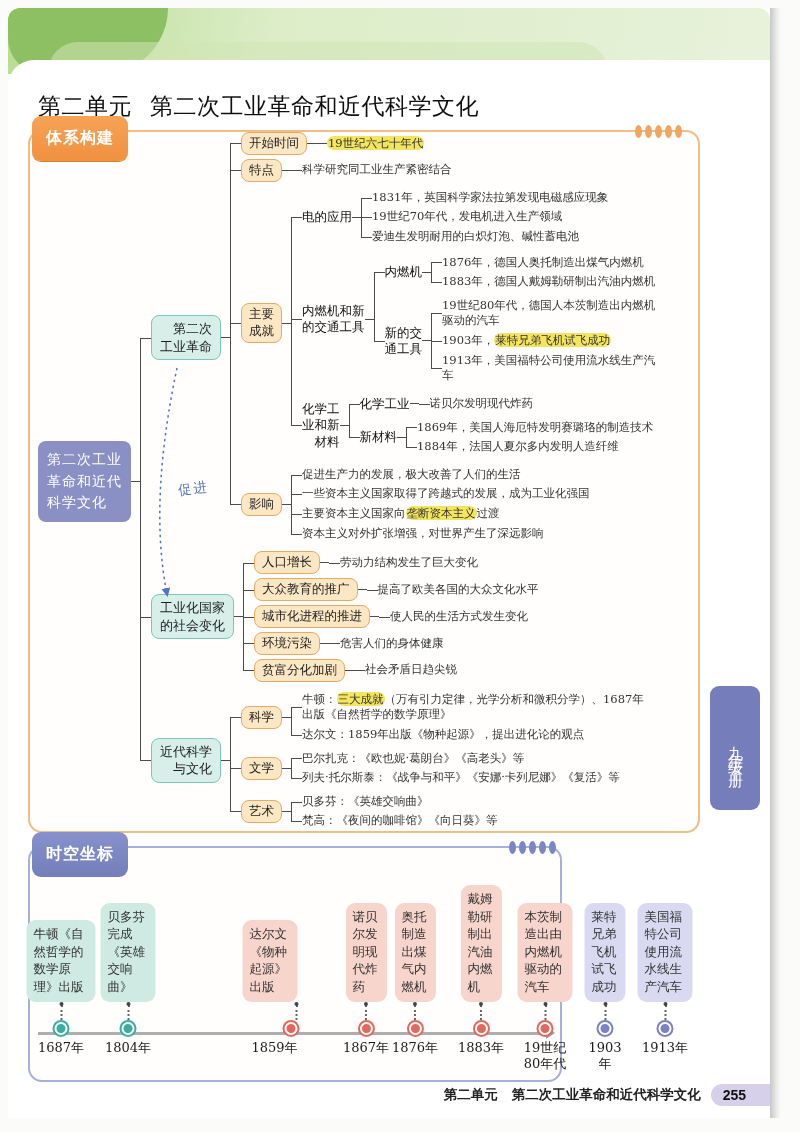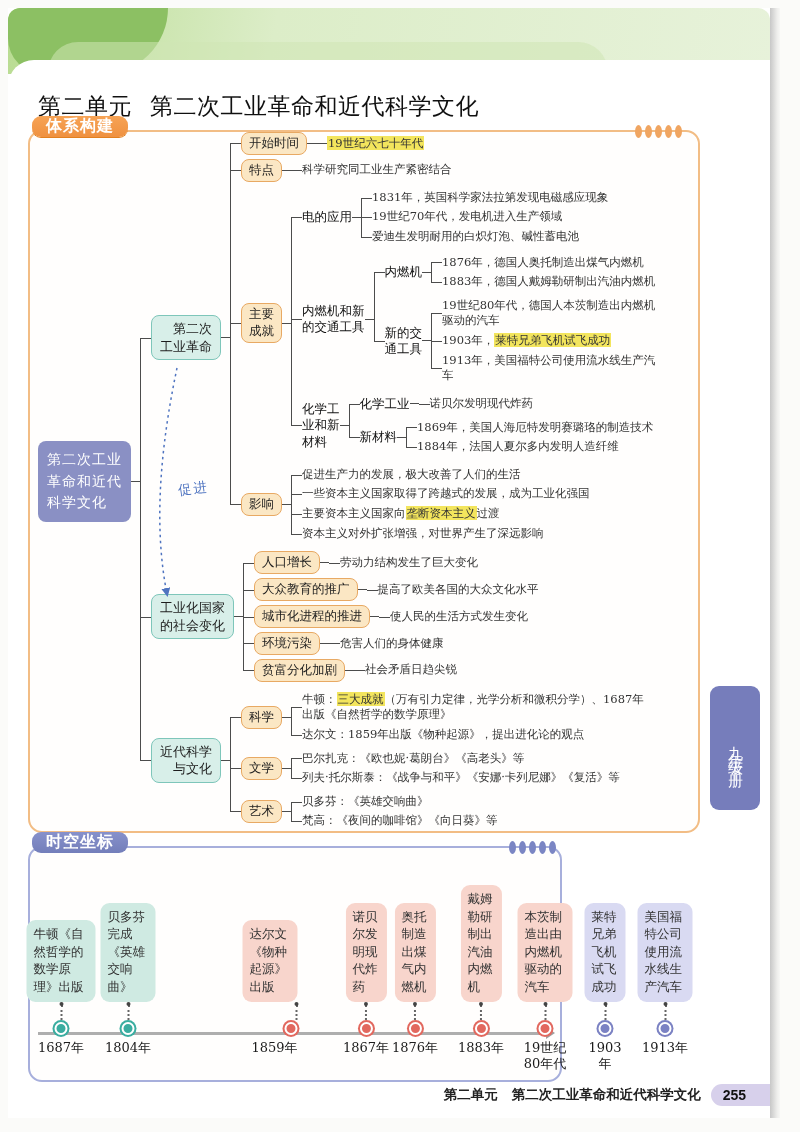--- a/index.html
+++ b/index.html
@@ -17,21 +17,21 @@
   .content-bg{position:absolute;left:0;top:52px;right:0;bottom:0;background:#fff;border-radius:26px 0 0 0;}
 
   .page-title{position:absolute;left:30px;top:68px;font-size:23px;font-weight:normal;color:#101010;letter-spacing:.5px;}
   .page-title .t-rest{margin-left:18px;}
 
   
   .panel{position:absolute;box-sizing:border-box;background:#fffefd;}
   .panel-mindmap{left:20px;top:122px;width:672px;height:703px;border:2px solid #f2bd85;border-radius:14px;}
   .panel-timeline{left:20px;top:838px;width:534px;height:236px;border:2px solid #a7afdc;border-radius:14px;}
   .badge{position:absolute;top:-16px;left:2px;color:#fff;font-size:16px;font-weight:bold;
-    padding:0 14px;border-radius:9px;letter-spacing:1px;}
+    padding:12px 14px;border-radius:9px;letter-spacing:1px;}
   .badge-orange{background:linear-gradient(180deg,#f7a355,#ef9140);box-shadow:0 1px 0 #e2801f;}
   .badge-blue{background:linear-gradient(180deg,#8791cb,#737eba);}
   .dots{position:absolute;top:-7px;display:flex;gap:3px;}
   .dots i{width:7px;height:13px;border-radius:50%;}
   .dots-orange{right:16px;}
   .dots-orange i{background:#f0a561;}
   .dots-blue{right:4px;}
   .dots-blue i{background:#7b86c4;}
 
   
@@ -44,24 +44,24 @@
   li.mm-li:first-child::before{top:50%;}
   li.mm-li:last-child::before{bottom:50%;}
   li.mm-li::after{content:"";position:absolute;left:0;top:50%;width:11px;border-top:1.4px solid #4c4c4c;}
 
   .n-root{flex:none;background:#8a90c4;color:#fff;font-size:14px;line-height:1.55;font-weight:500;
     padding:8px 9px;border-radius:8px;white-space:pre-line;letter-spacing:1px;}
   .n-branch{flex:none;background:#d8efe9;border:1.5px solid #7ec6ba;border-radius:8px;padding:4px 8px;
     font-size:13px;line-height:1.35;color:#1d1d1d;white-space:pre-line;text-align:right;}
   .n-topic{flex:none;background:#fbe7c4;border:1.5px solid #e8a963;border-radius:8px;padding:2px 7px;
     font-size:12.5px;line-height:1.35;color:#1d1d1d;white-space:pre-line;text-align:center;}
-  .n-label{flex:none;font-size:12.5px;line-height:1.3;color:#111;white-space:pre-line;text-align:left;}
+  .n-label{flex:none;font-size:12.5px;line-height:1.3;color:#111;white-space:pre-line;text-align:right;}
   .n-text{flex:none;font-family:"DejaVu Serif",serif;font-size:11.5px;line-height:1.36;color:#333;white-space:nowrap;}
   .n-text.wrap{white-space:normal;}
-  .hl{background:#f3e55d;padding:0 1px;}
+  .hl{background:#f3e55d;padding:0 1px;border-radius:7px;}
 
   .promote-svg{position:absolute;left:95px;top:232px;width:110px;height:240px;overflow:visible;}
   .promote-label{position:absolute;left:148px;top:348px;color:#4f74c0;font-family:"DejaVu Serif",serif;
     font-size:13.5px;letter-spacing:2px;transform:rotate(-8deg);}
 
   
   .tl-stage{position:absolute;inset:0;}
   .tl-line{position:absolute;left:8px;right:14px;bottom:45px;height:3px;background:#aeaeae;}
   .tl-line .arrow{position:absolute;right:-9px;top:-5px;width:0;height:0;
     border-left:9px solid #9f9f9f;border-top:6.5px solid transparent;border-bottom:6.5px solid transparent;}

